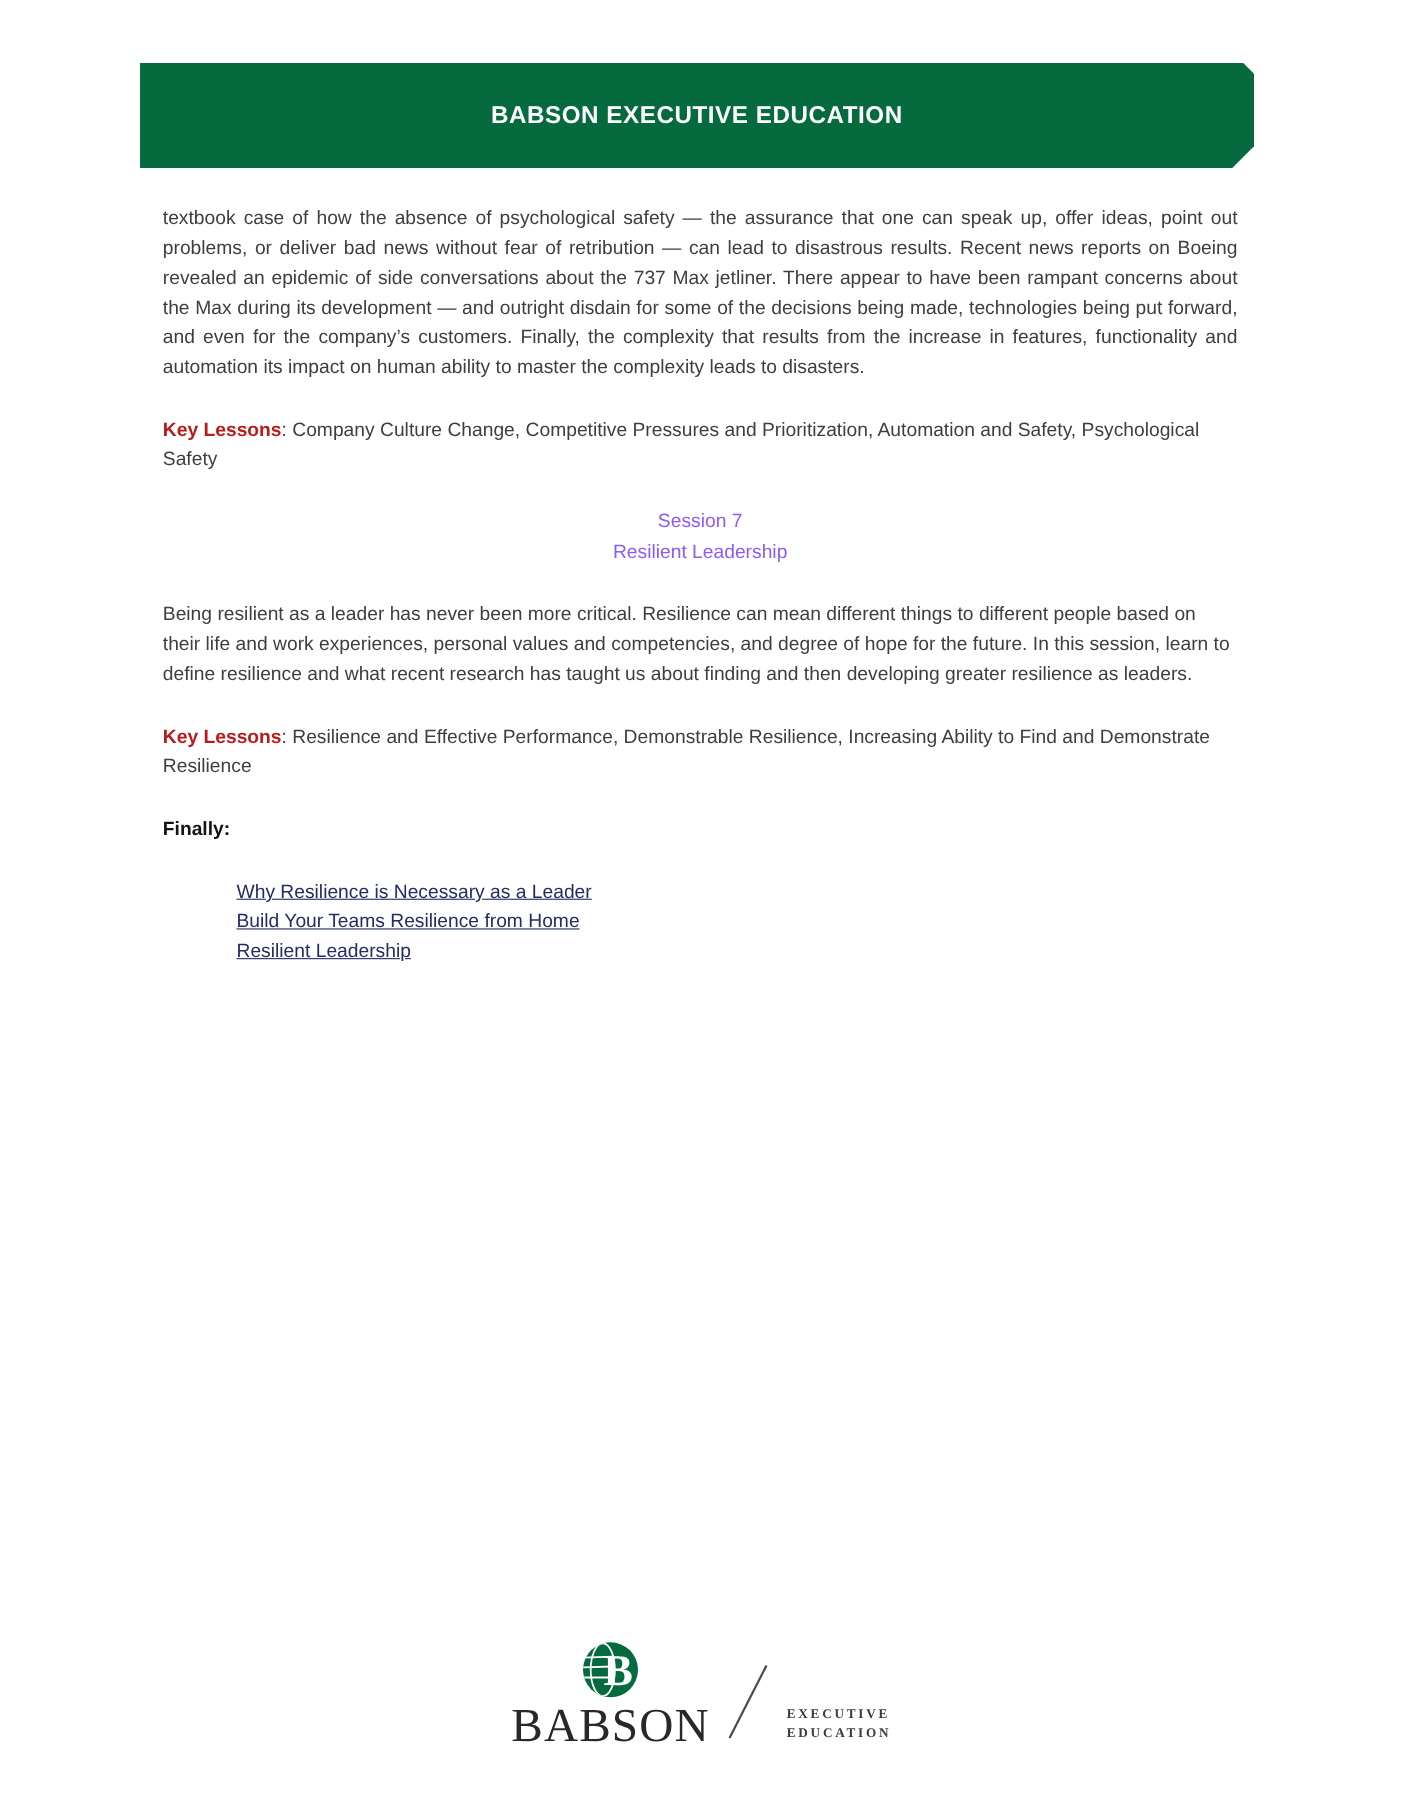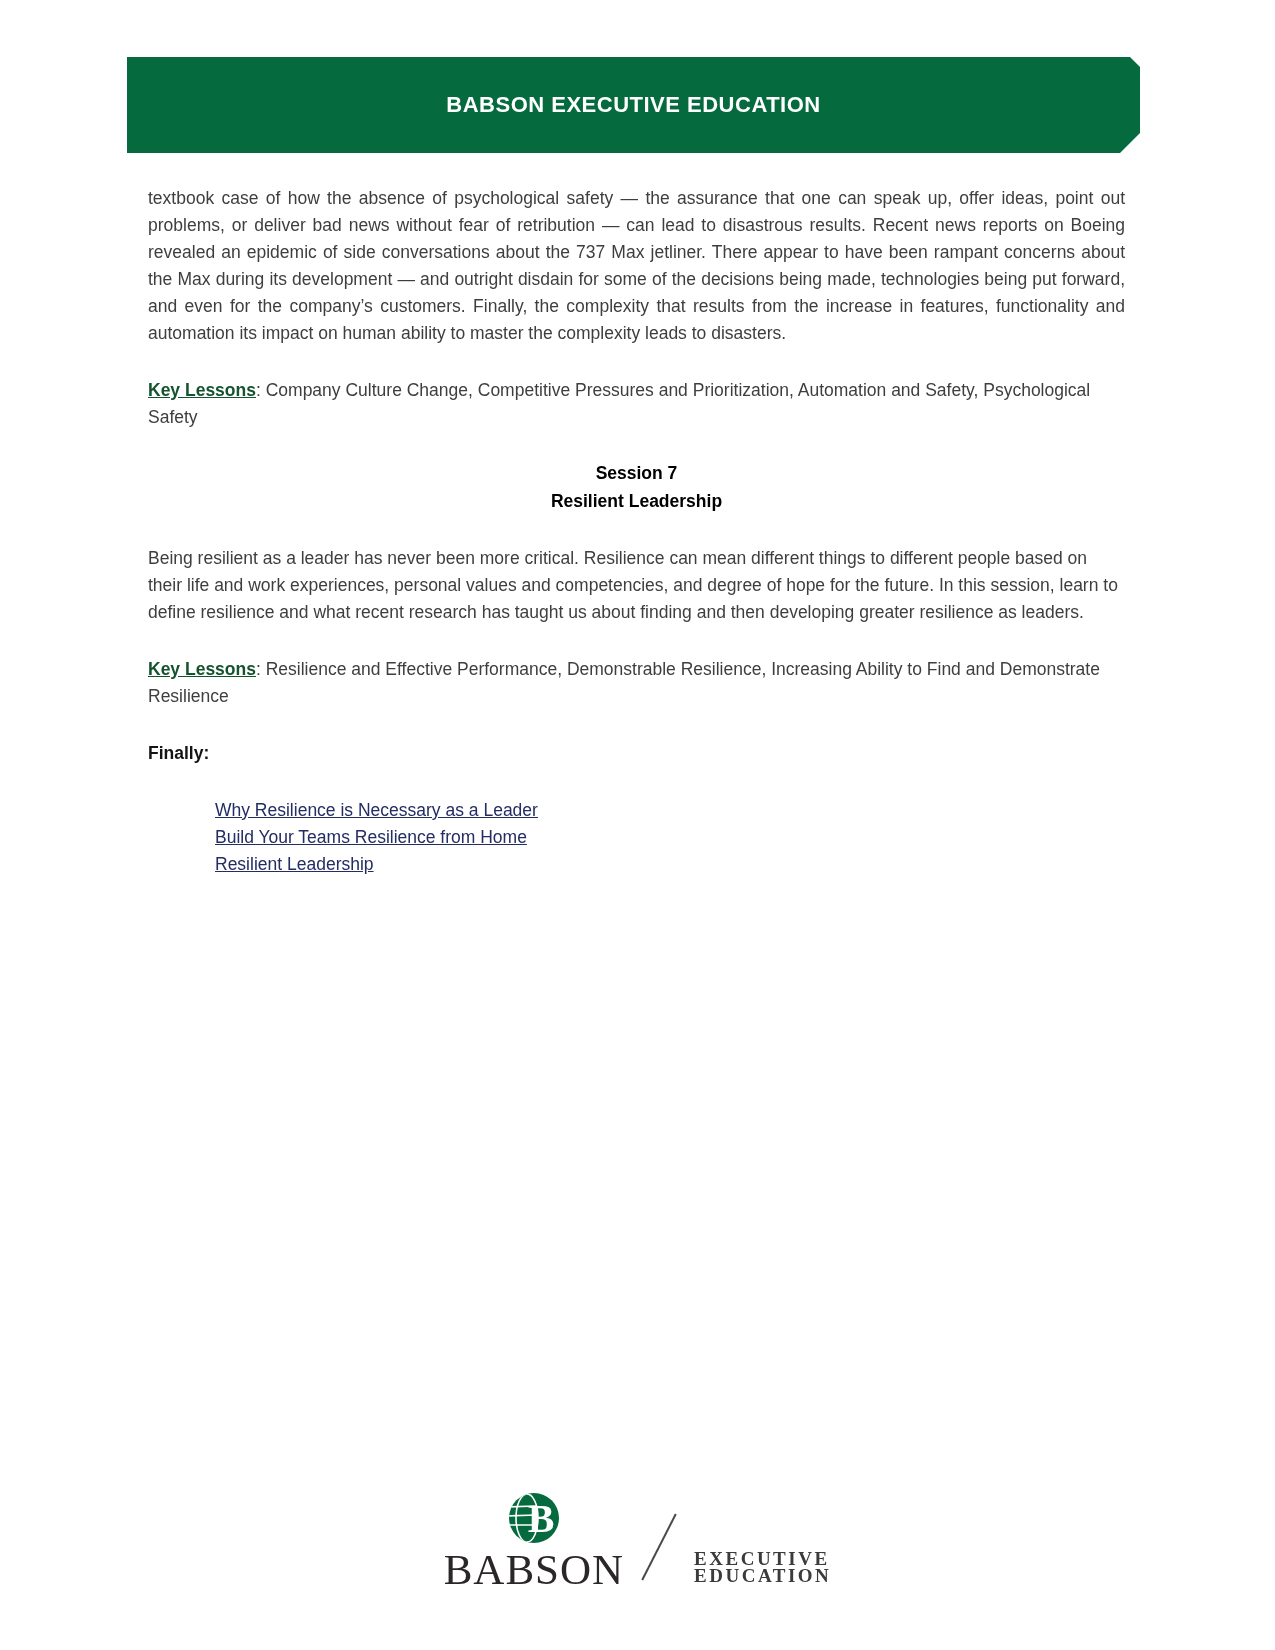--- a/index.html
+++ b/index.html
@@ -50,27 +50,26 @@
   .block { margin: 30px 0 0 0; }
   .block:first-child { margin-top: 0; }
   p { margin: 0; }
   .justify { text-align: justify; }
   .bold-heading {
     font-weight: 700;
     color: #141414;
   }
   .lead-label {
     font-weight: 700;
-    color: #14532d;
-    text-decoration: underline;
+    color: #b91c1c;
   }
   .session {
     text-align: center;
-    font-weight: 700;
-    color: #000000;
+    font-weight: 400;
+    color: #8b5cf6;
     line-height: 28px;
     margin-top: 28px;
   }
   .links { margin-left: 67px; }
   .links a {
     display: block;
     color: var(--link-navy, #232C63);
     text-decoration: underline;
     line-height: 27px;
   }
@@ -101,21 +100,21 @@
   .slash {
     width: 0;
     height: 74px;
     border-left: 2px solid #4a4a4a;
     transform: rotate(27deg);
     margin: 0 34px 6px 34px;
     align-self: flex-end;
   }
   .exec {
     font-family: "Liberation Serif", serif;
-    font-size: 19px;
+    font-size: 12px;
     font-weight: 700;
     letter-spacing: 2.5px;
     line-height: 17px;
     color: #3B3B3B;
     margin-bottom: 6px;
   }
 </style>
 </head>
 <body>
 

